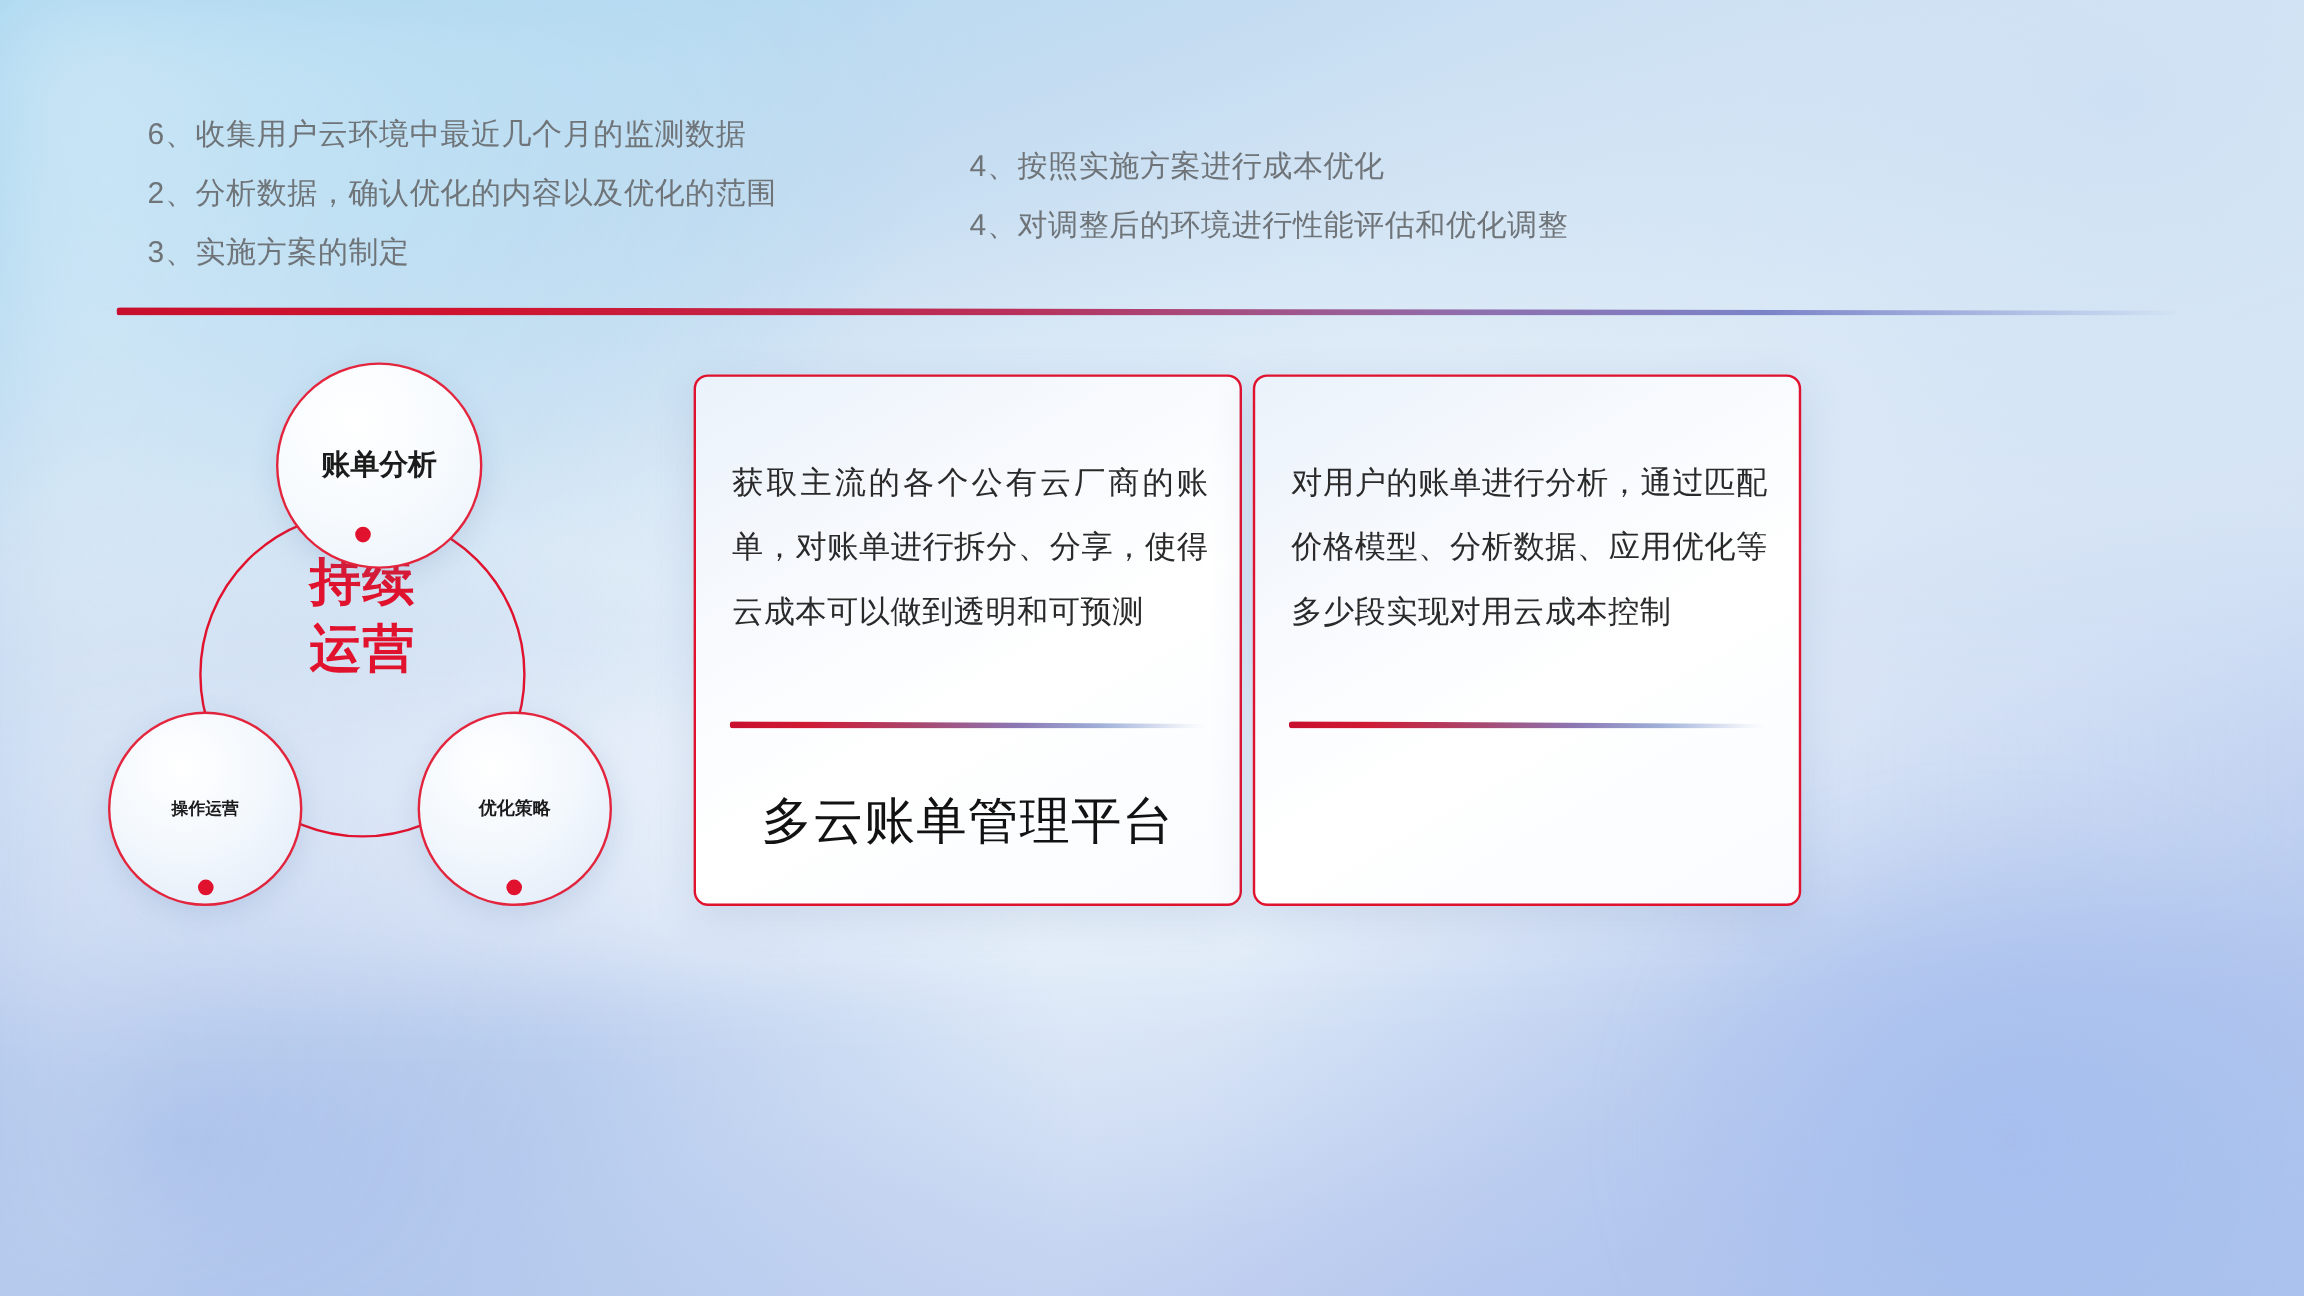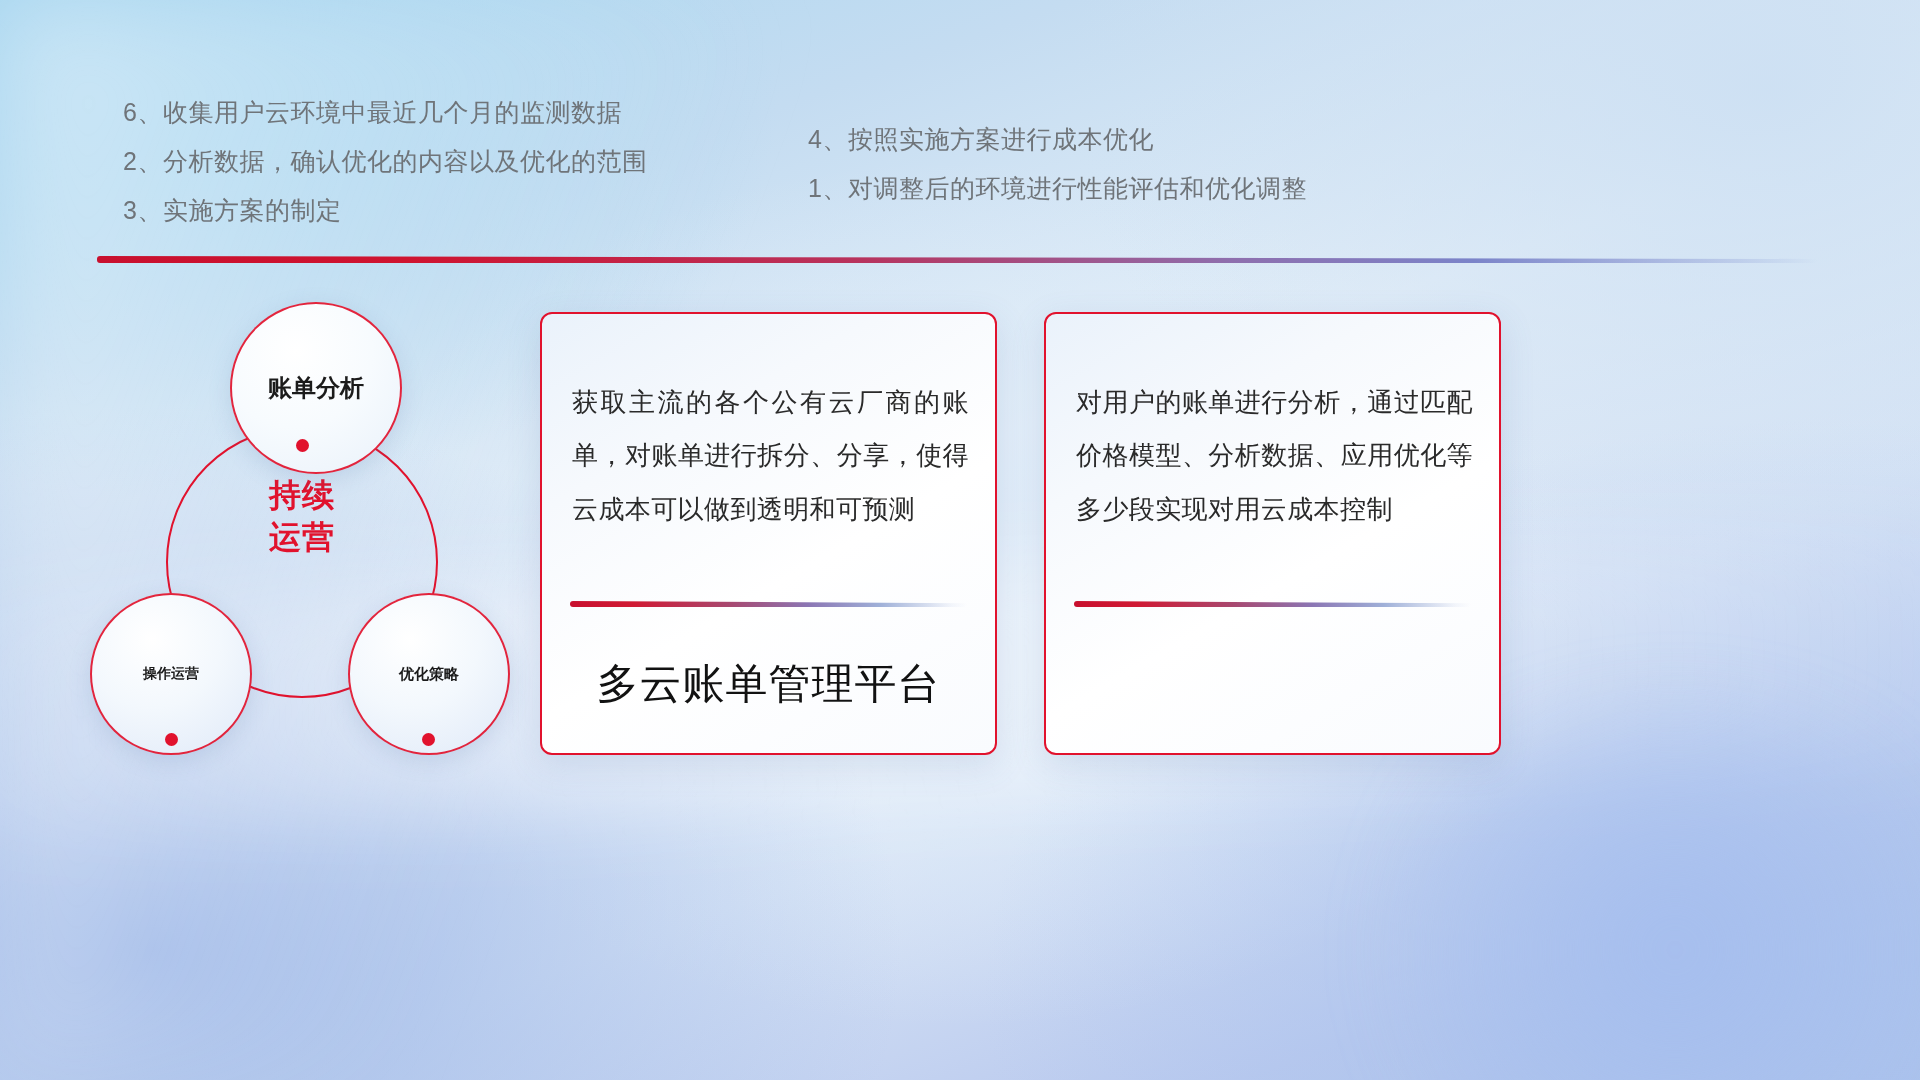--- a/index.html
+++ b/index.html
@@ -123,26 +123,26 @@
   #bubble-right {
     left: 278px; top: 303px;
     width: 162px; height: 162px;
     border: 2px solid rgba(225,18,45,0.92);
     background: radial-gradient(circle at 38% 28%, #ffffff 0%, #f3f8fd 46%, #dfe9f8 100%);
     box-shadow: 0 6px 22px rgba(90,120,170,0.18);
     font-size: 15px;
   }
   #venn-center-label {
     position: absolute;
-    left: 96px; top: 185px;
+    left: 96px; top: 168px;
     width: 272px;
     text-align: center;
     color: #e1122d;
     font-weight: 800;
-    font-size: 32px;
+    font-size: 43px;
     line-height: 1.3;
     letter-spacing: 1px;
   }
   .node-dot {
     position: absolute;
     width: 13px; height: 13px;
     border-radius: 50%;
     background: #e1122d;
   }
   #dot-top { left: 226px; top: 149px; }
@@ -155,21 +155,21 @@
     top: 312px;
     width: 457px;
     height: 443px;
     border: 2px solid #e1122d;
     border-radius: 12px;
     box-sizing: border-box;
     background: linear-gradient(150deg, #eaf2fb 0%, #f6f9fd 28%, #ffffff 58%, #f9fbfe 100%);
     box-shadow: 0 10px 34px rgba(80,110,165,0.16);
     overflow: hidden;
   }
-  #card-1 { left: 540px; padding-left: 12px; }
+  #card-1 { left: 578px; padding-left: 12px; }
   #card-2 { left: 1044px; }
   .card-body {
     position: absolute;
     left: 30px; right: 26px; top: 62px;
     color: #2a2a2a;
     font-size: 26px;
     line-height: 2.05;
     letter-spacing: 0.4px;
     text-align: justify;
   }
@@ -203,21 +203,21 @@
 </div>
 
 <div id="bullets-left" class="bullets">
   <div class="bullet-line">6、收集用户云环境中最近几个月的监测数据</div>
   <div class="bullet-line">2、分析数据，确认优化的内容以及优化的范围</div>
   <div class="bullet-line">3、实施方案的制定</div>
 </div>
 
 <div id="bullets-right" class="bullets">
   <div class="bullet-line">4、按照实施方案进行成本优化</div>
-  <div class="bullet-line">1、对调整后的环境进行性能评估和优化调整</div>
+  <div class="bullet-line">4、对调整后的环境进行性能评估和优化调整</div>
 </div>
 
 <div id="divider"></div>
 
 <div id="venn">
   <div id="ring-main" class="ring"></div>
 
   <div id="venn-center-label">
     <div>持续</div>
     <div>运营</div>

